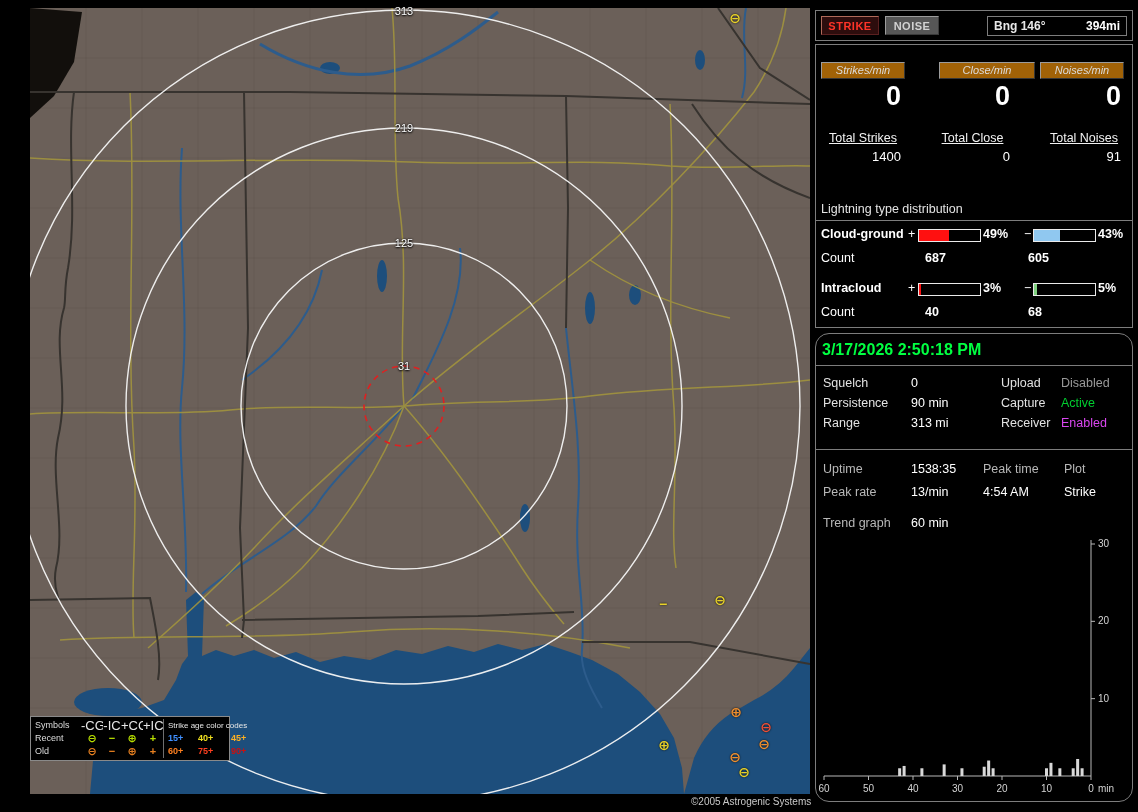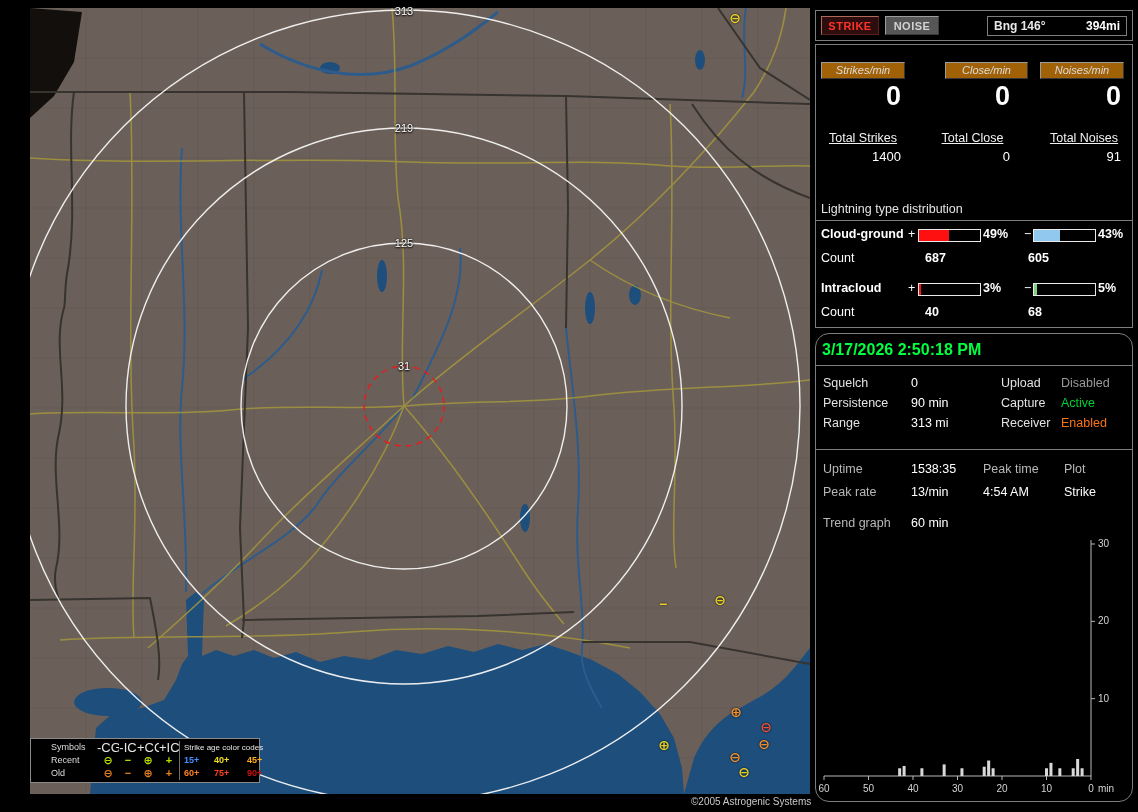--- a/index.html
+++ b/index.html
@@ -7,23 +7,23 @@
           font-family:"Liberation Sans","DejaVu Sans",sans-serif;color:#e8e8e8;}
   
   .map{position:absolute;left:30px;top:8px;width:780px;height:786px;}
   .map > svg{position:absolute;left:0;top:0;}
   .ring-label{position:absolute;width:36px;text-align:center;font-size:11px;color:#fff;
               text-shadow:0 1px 2px #000,0 0 2px #000;}
   .strike-layer{position:absolute;left:0;top:0;width:100%;height:100%;}
   .strike{position:absolute;transform:translate(-50%,-50%);font-size:14px;line-height:1;font-weight:bold;
           text-shadow:0 0 2px #000;}
   
-  .legend{position:absolute;left:30px;top:738px;width:230px;background:#000;border:1px solid #8a8a8a;
+  .legend{position:absolute;left:30px;top:716px;width:200px;background:#000;border:1px solid #8a8a8a;
           display:grid;grid-template-columns:46px 22px 18px 22px 20px 33px 33px 33px;
-          padding:2px 0 2px 20px;font-size:9px;line-height:13px;color:#ddd;box-sizing:border-box;}
+          padding:2px 0 2px 4px;font-size:9px;line-height:13px;color:#ddd;box-sizing:border-box;}
   .legend span{height:13px;white-space:nowrap;overflow:hidden;}
   .legend .symh{text-align:center;font-size:13px;color:#e6e6e6;}
   .legend .sym{text-align:center;font-size:11px;font-weight:bold;}
   .legend .age{padding-left:2px;font-weight:bold;}
   .legend .age-start{border-left:1px solid #6f6f6f;padding-left:4px;}
   .legend .age-title{grid-column:6/9;font-size:8px;color:#e6e6e6;border-left:1px solid #6f6f6f;padding-left:4px;}
   .copyright{position:absolute;left:684px;top:794px;background:#000;color:#c9c9c9;font-size:10px;padding:2px 7px;}
   
   .pbox{position:absolute;left:815px;width:318px;background:#000;border:1px solid #7d7d7d;
         box-sizing:border-box;font-size:12.5px;}
@@ -175,21 +175,21 @@
     <button class="btn btn-strike">STRIKE</button>
     <button class="btn btn-noise">NOISE</button>
     <div class="bng">
       <span>Bng 146°</span>
       <span class="dist">394mi</span>
     </div>
   </div>
 
   <div class="pbox box-stats">
     <div class="counter-btn" style="left:5px;top:17px;width:84px">Strikes/min</div>
-    <div class="counter-btn" style="left:129px;top:17px;width:83px">Close/min</div>
+    <div class="counter-btn" style="left:123px;top:17px;width:96px">Close/min</div>
     <div class="counter-btn" style="left:224px;top:17px;width:84px">Noises/min</div>
 
     <div class="abs num-big" style="left:5px;top:36px;width:80px">0</div>
     <div class="abs num-big" style="left:115px;top:36px;width:79px">0</div>
     <div class="abs num-big" style="left:224px;top:36px;width:81px">0</div>
 
     <div class="abs t-center" style="left:0;top:86px;width:94px;color:#f2f2f2">Total Strikes</div>
     <div class="abs t-center" style="left:111px;top:86px;width:91px;color:#f2f2f2">Total Close</div>
     <div class="abs t-center" style="left:220px;top:86px;width:96px;color:#f2f2f2">Total Noises</div>
 
@@ -242,21 +242,21 @@
     <span class="abs" style="left: 245px; top: 42px; color: rgb(154, 154, 154);">Disabled</span>
 
     <span class="abs" style="left:7px;top:62px;color:#e2e2e2">Persistence</span>
     <span class="abs white" style="left:95px;top:62px">90 min</span>
     <span class="abs" style="left:185px;top:62px;color:#e2e2e2">Capture</span>
     <span class="abs" style="left: 245px; top: 62px; color: rgb(0, 208, 48);">Active</span>
 
     <span class="abs" style="left:7px;top:82px;color:#e2e2e2">Range</span>
     <span class="abs white" style="left:95px;top:82px">313 mi</span>
     <span class="abs" style="left:185px;top:82px;color:#e2e2e2">Receiver</span>
-    <span class="abs" style="left: 245px; top: 82px; color: #f97316;">Enabled</span>
+    <span class="abs" style="left: 245px; top: 82px; color: #d946ef;">Enabled</span>
 
     <div class="hr" style="top:115px"></div>
 
     <span class="abs gray" style="left:7px;top:128px">Uptime</span>
     <span class="abs white" style="left:95px;top:128px">1538:35</span>
     <span class="abs gray" style="left:167px;top:128px">Peak time</span>
     <span class="abs gray" style="left:248px;top:128px">Plot</span>
 
     <span class="abs gray" style="left:7px;top:151px">Peak rate</span>
     <span class="abs white" style="left:95px;top:151px">13/min</span>

